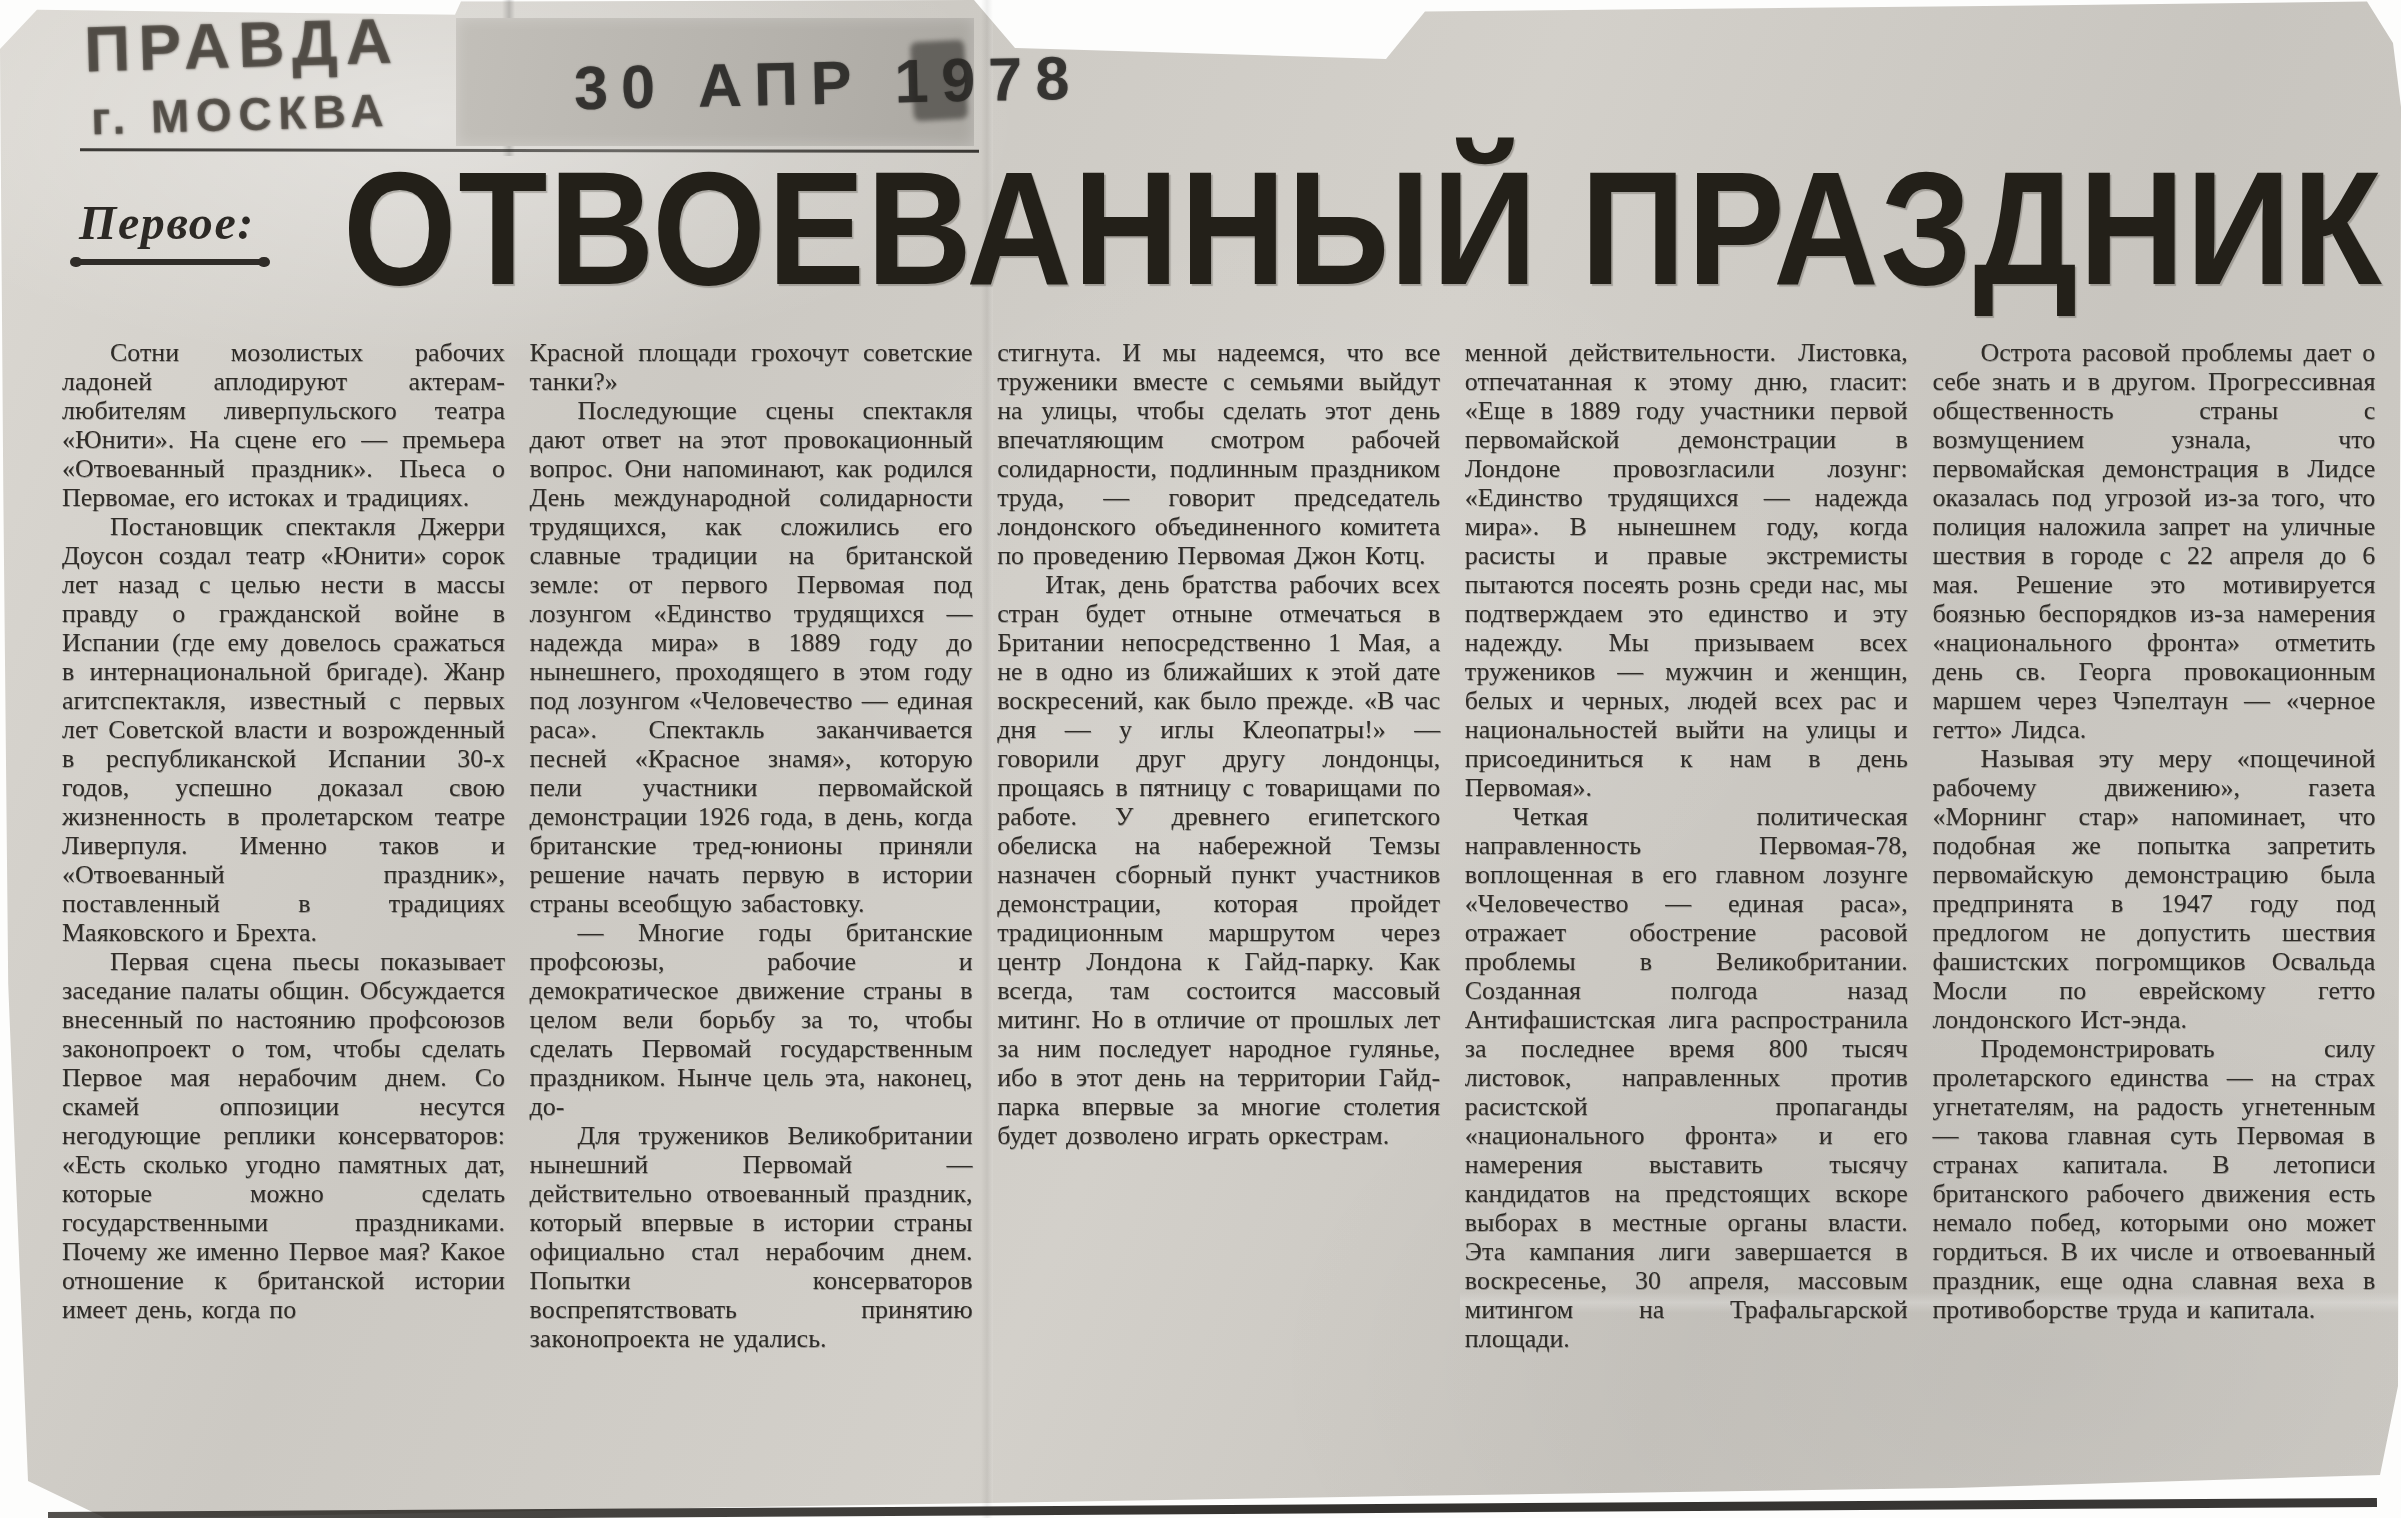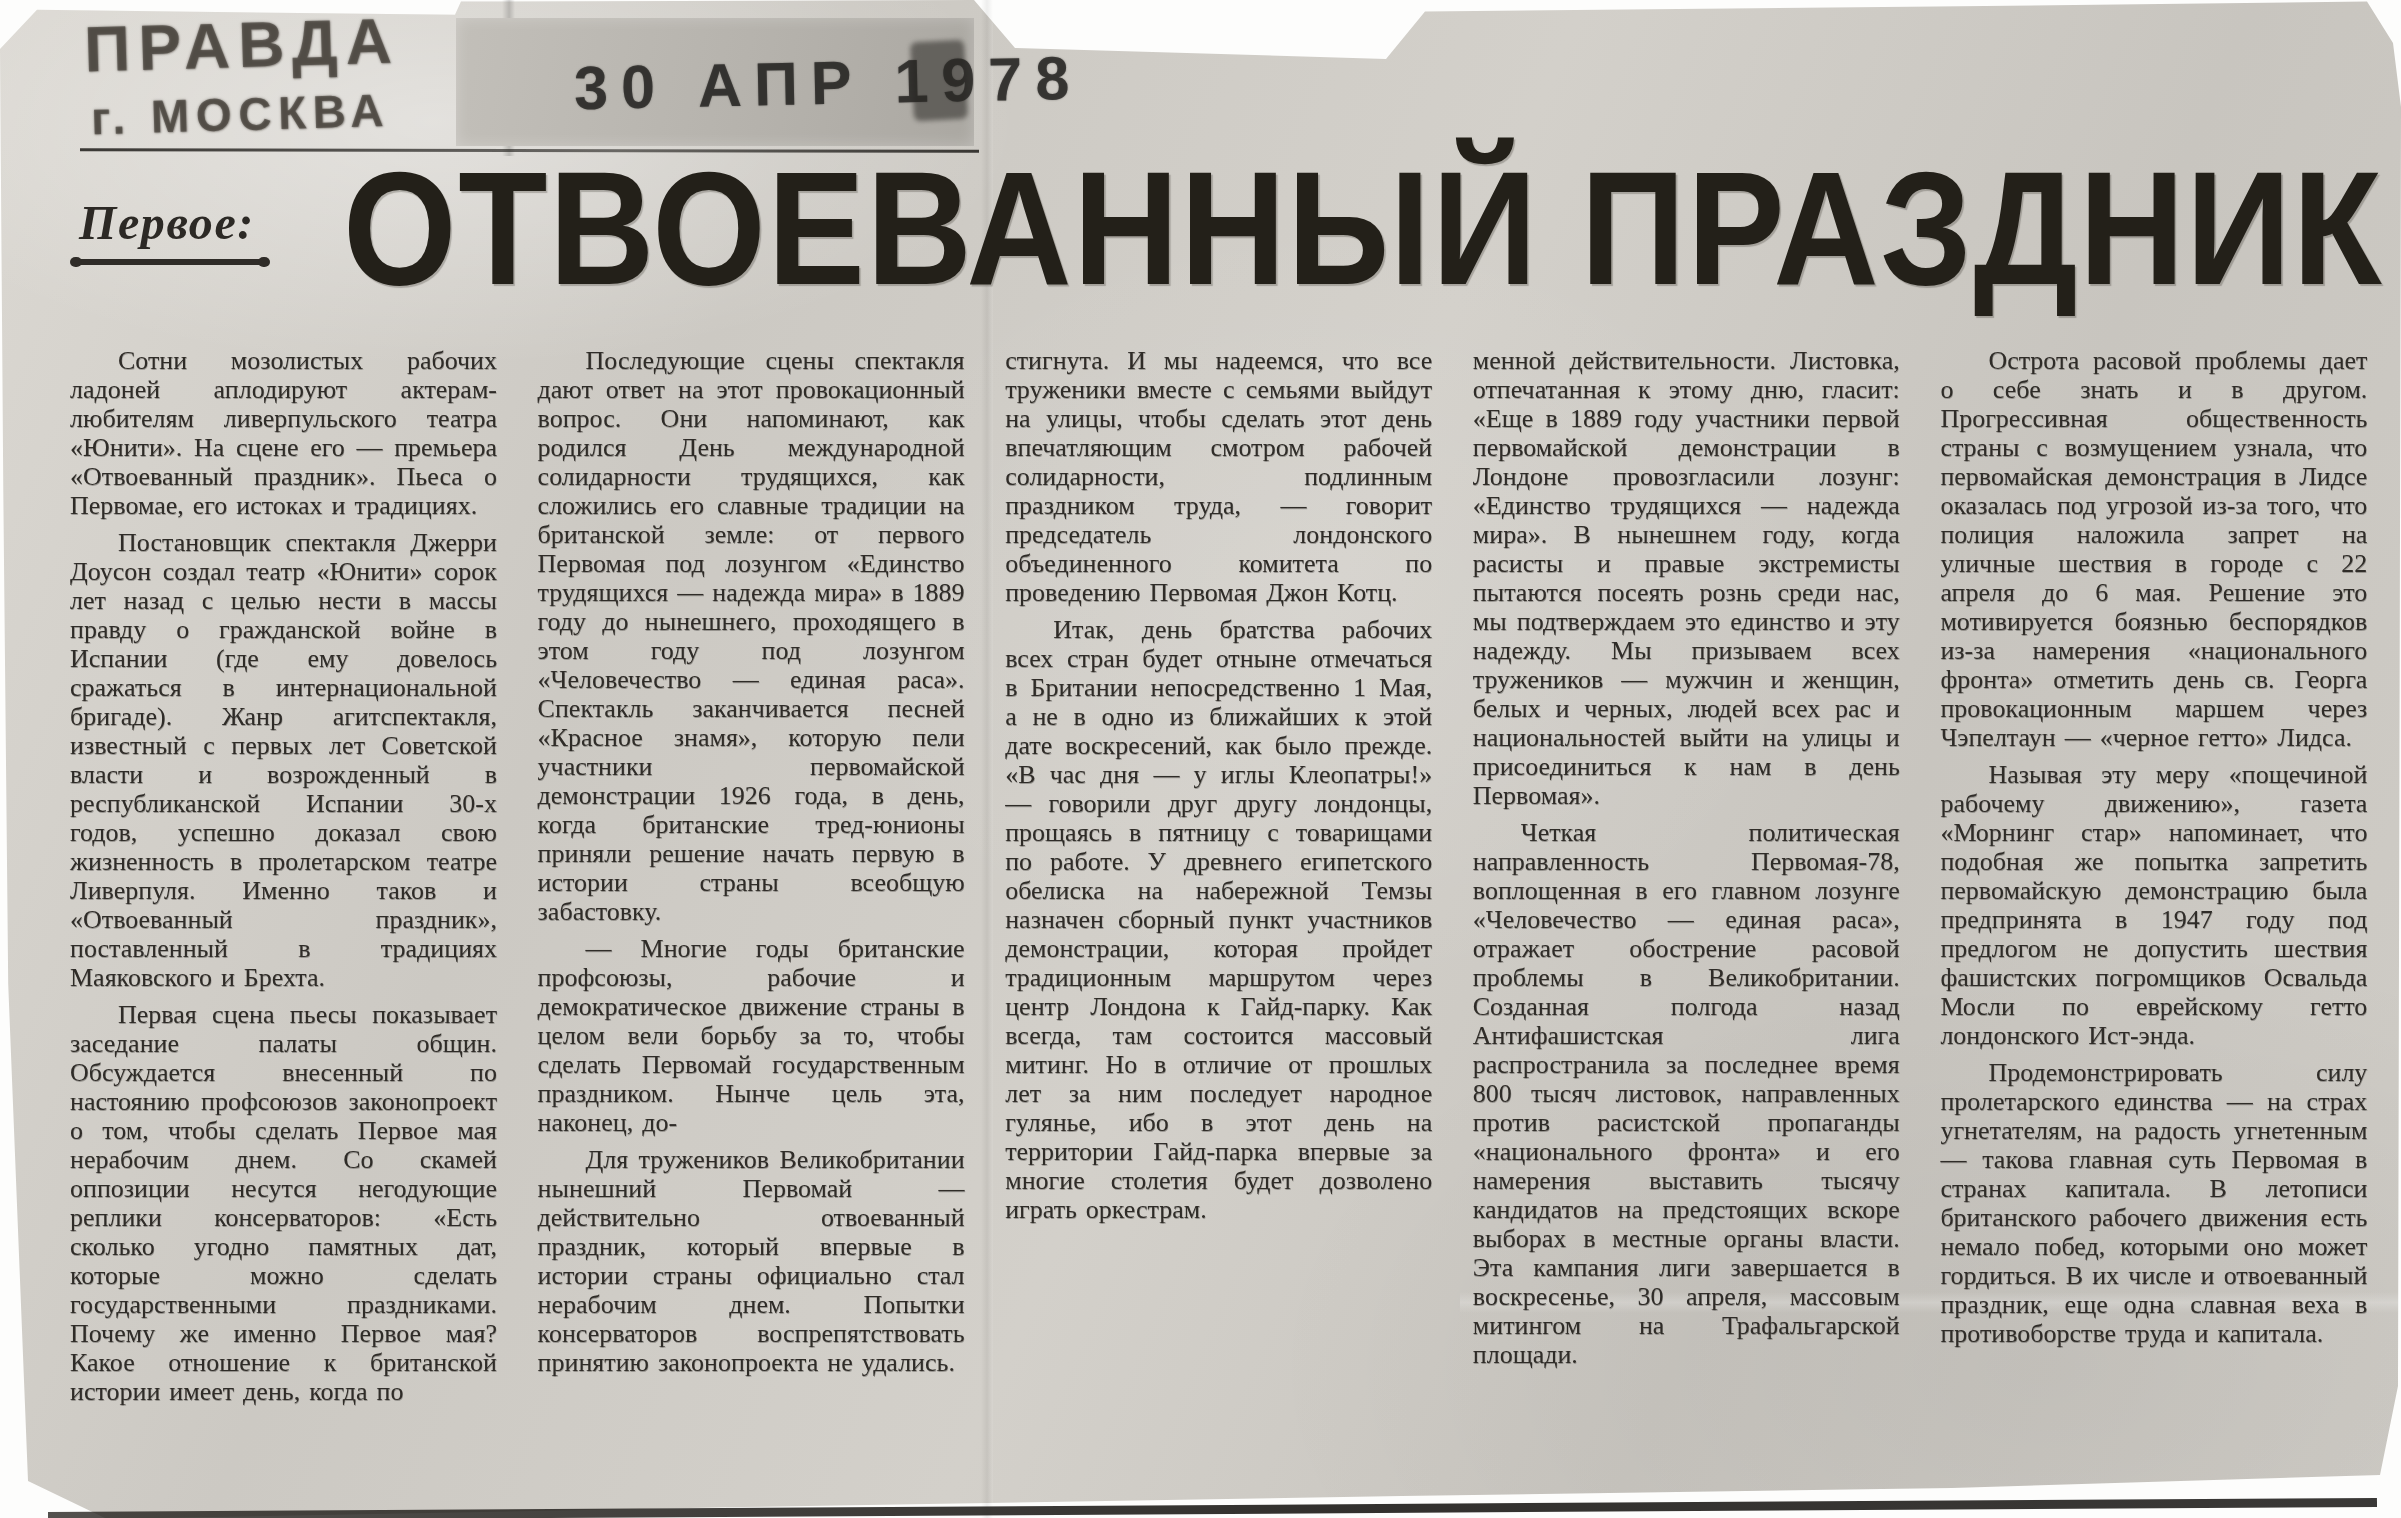--- a/index.html
+++ b/index.html
@@ -61,21 +61,21 @@
   .kicker-rule::after{content:"";position:absolute;right:-4.9px;top:-2.5px;width:11.5px;height:10.7px;
     background:#2f2c28;border-radius:50%;}
   .headline{position:absolute;left:343px;top:161px;width:2050px;
     font-family:"Liberation Sans", sans-serif;font-weight:bold;
     font-size:146px;line-height:123px;color:#232019;letter-spacing:1.6px;white-space:nowrap;
     transform:scale(1.0,1.1);transform-origin:left top;
     text-shadow:1.6px 1.6px 0.8px rgba(35,32,25,.25);}
   
   .columns{position:absolute;left:62px;top:338px;width:2313px;display:flex;gap:24.6px;}
   .col{width:443px;flex:0 0 443px;}
-  .col p{margin:8px;font-size:26px;line-height:29px;text-align:justify;
+  .col p{margin:0;font-size:26px;line-height:29px;text-align:justify;
     color:#2f2c28;text-indent:48px;word-spacing:2.5px;
     text-shadow:0.5px 0.5px 0.5px rgba(47,44,40,.35);}
   .col p.cont{text-indent:0;}
   .byline{margin-top:8.2px;text-align:right;padding-right:21.3px;
     font-weight:bold;font-size:38px;letter-spacing:4.9px;color:#2b2824;
     text-shadow:0.7px 0.7px 0.7px rgba(43,40,36,.4);}
 </style>
 </head>
 <body>
 
@@ -100,20 +100,21 @@
 <div class="columns">
   <div class="col">
       <div class="col-paras">
         <p>Сотни мозолистых рабочих ладоней аплодируют актерам-любителям ливерпульского театра «Юнити». На сцене его — премьера «Отвоеванный праздник». Пьеса о Первомае, его истоках и традициях.</p>
         <p>Постановщик спектакля Джерри Доусон создал театр «Юнити» сорок лет назад с целью нести в массы правду о гражданской войне в Испании (где ему довелось сражаться в интернациональной бригаде). Жанр агитспектакля, известный с первых лет Советской власти и возрожденный в республиканской Испании 30-х годов, успешно доказал свою жизненность в пролетарском театре Ливерпуля. Именно таков и «Отвоеванный праздник», поставленный в традициях Маяковского и Брехта.</p>
         <p>Первая сцена пьесы показывает заседание палаты общин. Обсуждается внесенный по настоянию профсоюзов законопроект о том, чтобы сделать Первое мая нерабочим днем. Со скамей оппозиции несутся негодующие реплики консерваторов: «Есть сколько угодно памятных дат, которые можно сделать государственными праздниками. Почему же именно Первое мая? Какое отношение к британской истории имеет день, когда по</p>
       </div>
     </div>
   <div class="col">
       <div class="col-paras">
+        <p class="cont">Красной площади грохочут советские танки?»</p>
         <p>Последующие сцены спектакля дают ответ на этот провокационный вопрос. Они напоминают, как родился День международной солидарности трудящихся, как сложились его славные традиции на британской земле: от первого Первомая под лозунгом «Единство трудящихся — надежда мира» в 1889 году до нынешнего, проходящего в этом году под лозунгом «Человечество — единая раса». Спектакль заканчивается песней «Красное знамя», которую пели участники первомайской демонстрации 1926 года, в день, когда британские тред-юнионы приняли решение начать первую в истории страны всеобщую забастовку.</p>
         <p>— Многие годы британские профсоюзы, рабочие и демократическое движение страны в целом вели борьбу за то, чтобы сделать Первомай государственным праздником. Нынче цель эта, наконец, до-</p>
         <p>Для тружеников Великобритании нынешний Первомай — действительно отвоеванный праздник, который впервые в истории страны официально стал нерабочим днем. Попытки консерваторов воспрепятствовать принятию законопроекта не удались.</p>
       </div>
     </div>
   <div class="col">
       <div class="col-paras">
         <p class="cont">стигнута. И мы надеемся, что все труженики вместе с семьями выйдут на улицы, чтобы сделать этот день впечатляющим смотром рабочей солидарности, подлинным праздником труда, — говорит председатель лондонского объединенного комитета по проведению Первомая Джон Котц.</p>
         <p>Итак, день братства рабочих всех стран будет отныне отмечаться в Британии непосредственно 1 Мая, а не в одно из ближайших к этой дате воскресений, как было прежде. «В час дня — у иглы Клеопатры!» — говорили друг другу лондонцы, прощаясь в пятницу с товарищами по работе. У древнего египетского обелиска на набережной Темзы назначен сборный пункт участников демонстрации, которая пройдет традиционным маршрутом через центр Лондона к Гайд-парку. Как всегда, там состоится массовый митинг. Но в отличие от прошлых лет за ним последует народное гулянье, ибо в этот день на территории Гайд-парка впервые за многие столетия будет дозволено играть оркестрам.</p>
       </div>

